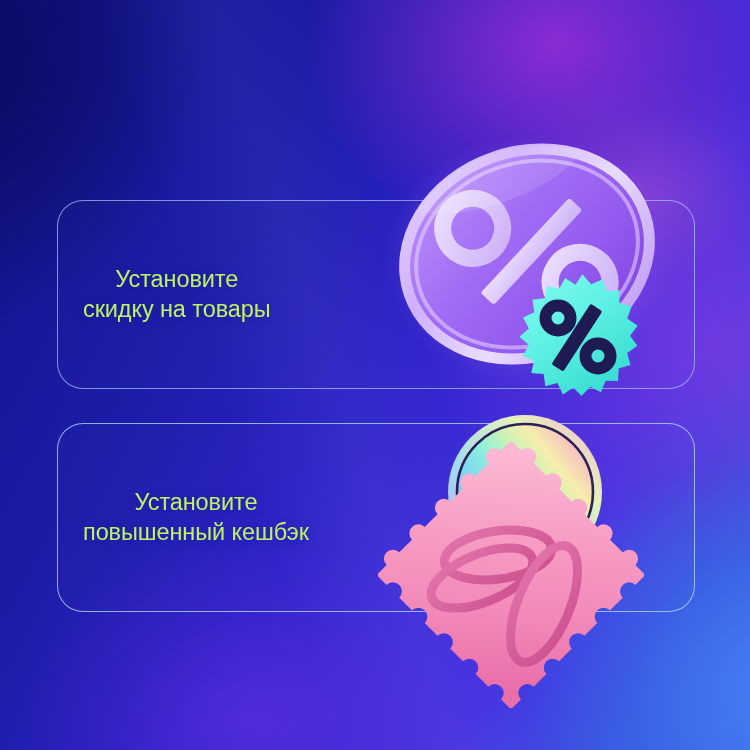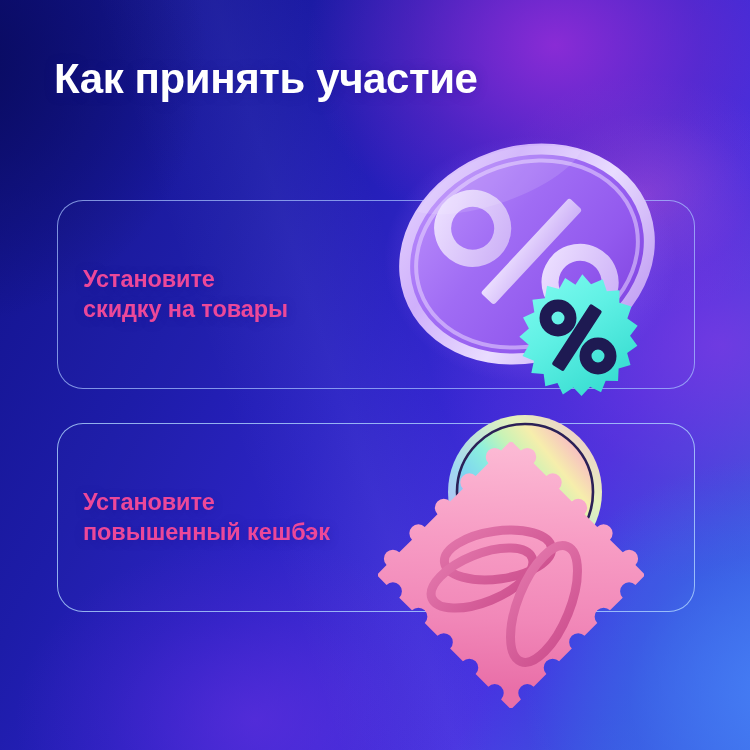--- a/index.html
+++ b/index.html
@@ -109,26 +109,27 @@
     width: 638px;
     height: 189px;
     border-color: rgba(176,214,255,0.80);
   }
   .card-label {
     position: absolute;
     left: 25px;
     top: 50%;
     transform: translateY(-50%);
     font-size: 23.5px;
-    font-weight: bold;
+    font-weight: normal;
     line-height: 1.30;
-    color: #ec4899;
+    color: #bef264;
     white-space: pre-line;
     letter-spacing: -0.1px;
     text-shadow: 0 1px 10px rgba(30,20,140,0.35);
+    text-align: center;
   }
 
   
   .illus {
     position: absolute;
     pointer-events: none;
   }
 
   
   #coin-discount {
@@ -166,21 +167,20 @@
 
   <div class="bg-layer bg-base"></div>
   <div class="bg-layer bg-blob-darkleft"></div>
   <div class="bg-layer bg-blob-purple"></div>
   <div class="bg-layer bg-blob-violet"></div>
   <div class="bg-layer bg-blob-magenta"></div>
   <div class="bg-layer bg-blob-violetlow"></div>
   <div class="bg-layer bg-blob-blue"></div>
   <div class="bg-layer bg-sheen"></div>
 
-  <div class="title">Как принять участие</div>
 
   <div class="card" id="card-1">
     <div class="card-label">Установите
 скидку на товары</div>
   </div>
 
   <svg class="illus" id="coin-discount" viewBox="0 0 310 250">
     <defs>
       <linearGradient id="coinFace" x1="0.12" y1="0.04" x2="0.86" y2="0.98">
         <stop offset="0%" stop-color="#b98dfb"></stop>

